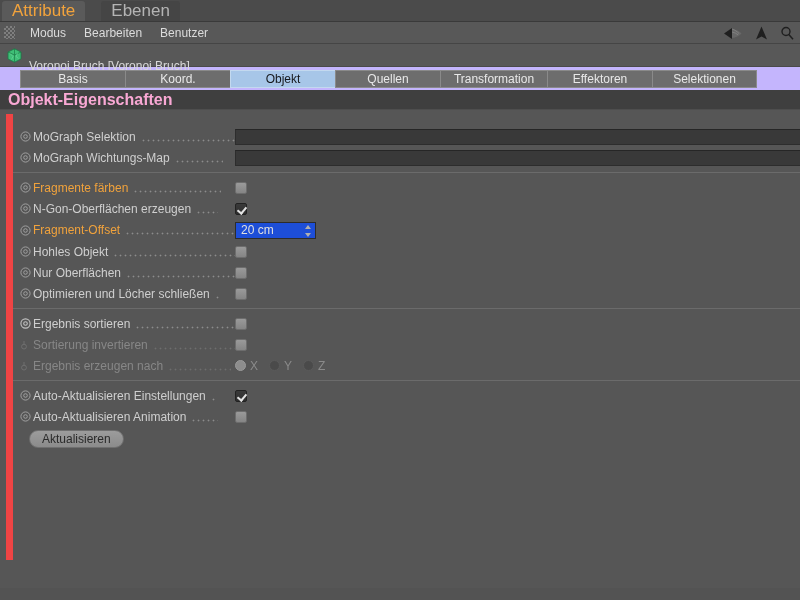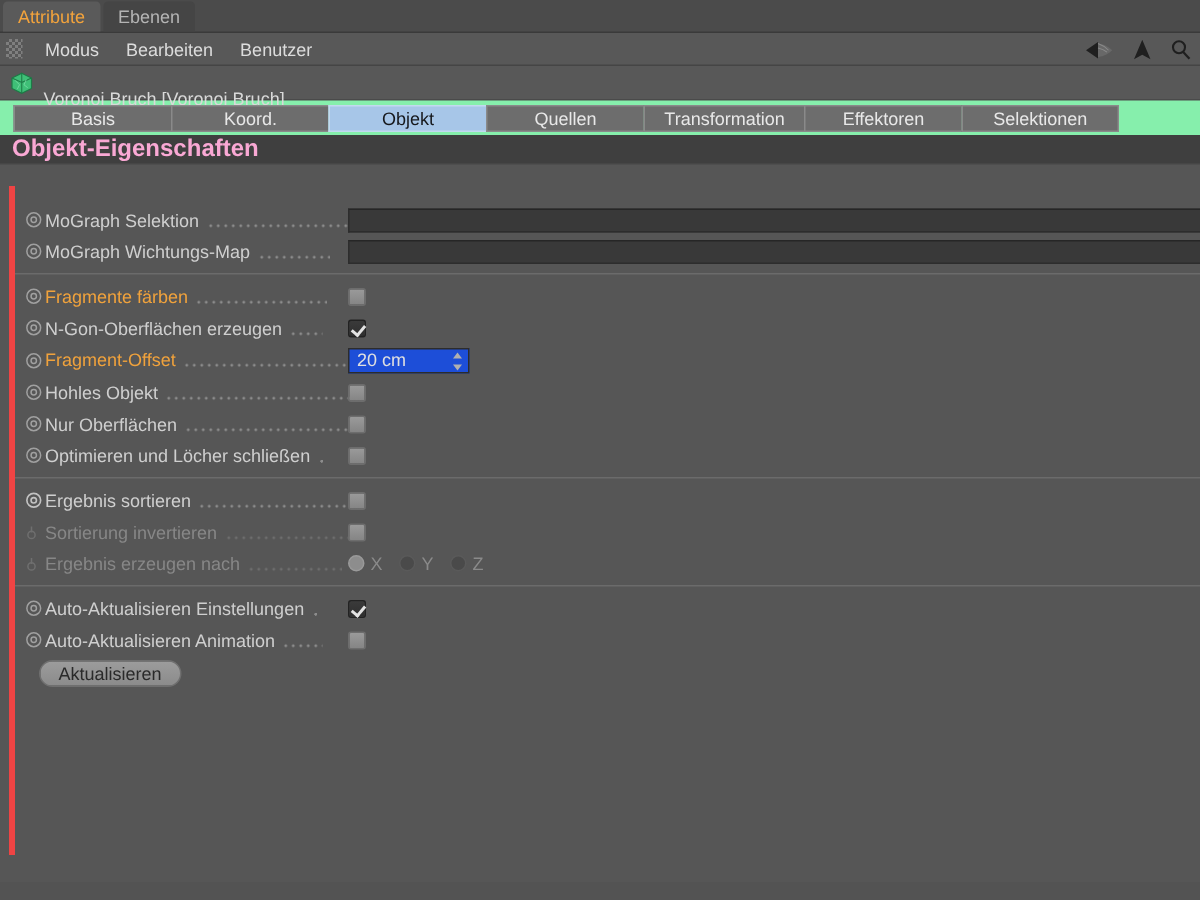--- a/index.html
+++ b/index.html
@@ -19,24 +19,24 @@
     background: #4b4b4b;
     display: flex;
     align-items: flex-end;
     padding-left: 2px;
     border-bottom: 1px solid #3a3a3a;
   }
   .wtab {
     height: 20px;
     padding: 0 10px;
     display: flex; align-items: center;
-    font-size: 12px;
+    font-size: 17px;
     border-top-left-radius: 3px;
     border-top-right-radius: 3px;
-    margin-right: 2px;
+    margin-right: 16px;
     color: #b4b4b4;
     background: #454545;
   }
   .wtab.active { background: #5a5a5a; color: #f2a33c; }
 
   
   .menubar {
     height: 22px;
     background: #585858;
     display: flex;
@@ -74,23 +74,23 @@
     display: flex; align-items: center;
     padding-left: 7px;
     border-bottom: 1px solid #4a4a4a;
   }
   .objicon { width: 15px; height: 15px; margin-right: 7px; flex: 0 0 auto; }
   .objtitle { font-size: 12px; color: #d9d9d9; margin-top: 22px; }
 
   
   .ptabs {
     height: 23px;
-    background: #86efac;
+    background: #c4b5fd;
     display: flex; align-items: center;
-    padding: 0 9px;
+    padding: 0 20px;
   }
   .ptab {
     height: 18px;
     display: flex; align-items: center; justify-content: center;
     background: #6d6d6d;
     border: 1px solid #8a8a8a;
     border-right: none;
     color: #e8e8e8;
     font-size: 12px;
     padding: 0 6px;
@@ -113,22 +113,22 @@
   }
 
   
   .body {
     position: relative;
     height: 478px;
     background: #565656;
   }
   .panel {
     position: absolute;
-    left: 6px; top: 14px; right: 0;
-    border-left: 4px solid #ef4444;
+    left: 6px; top: 4px; right: 0;
+    border-left: 7px solid #ef4444;
     padding-top: 12px;
   }
   .panel.bottomcut { height: 446px; }
 
   .row {
     height: 21px;
     display: flex;
     align-items: center;
     padding-left: 4px;
   }

